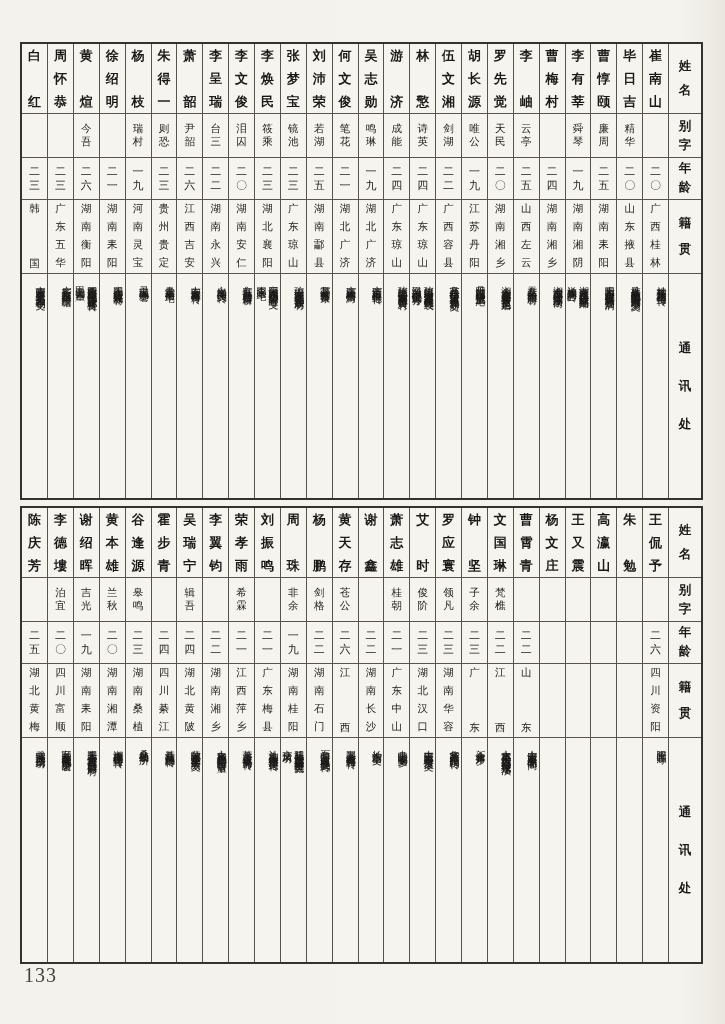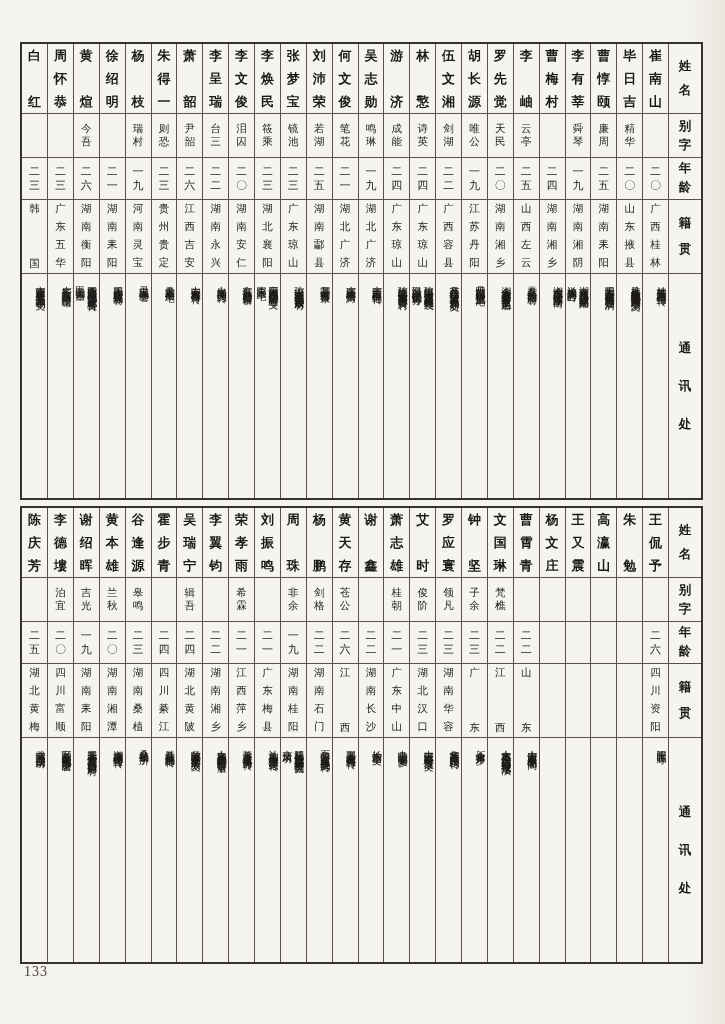--- a/index.html
+++ b/index.html
@@ -42,21 +42,21 @@
   .gcol.header .cell.name, .gcol.header .cell.zi,
   .gcol.header .cell.age, .gcol.header .cell.jiguan { font-size:12.5px; justify-content:space-evenly; }
   .gcol.header .cell.addr {
     writing-mode:horizontal-tb; display:flex; flex-direction:column;
     align-items:center; justify-content:space-evenly; padding:42px 0;
     font-size:12.5px; letter-spacing:0; white-space:normal;
   }
 
   .pagenum {
     position:absolute; left:24px; top:964px;
-    font-size:14px; color:#45423c; letter-spacing:1px;text-align:right;
+    font-size:20px; color:#45423c; letter-spacing:1px;text-align:right;
   }
 </style>
 </head>
 <body>
 
 <div class="page">
 
   <section class="dtable" id="sec-0">
     <div class="gcol header">
       <div class="cell stack name">

